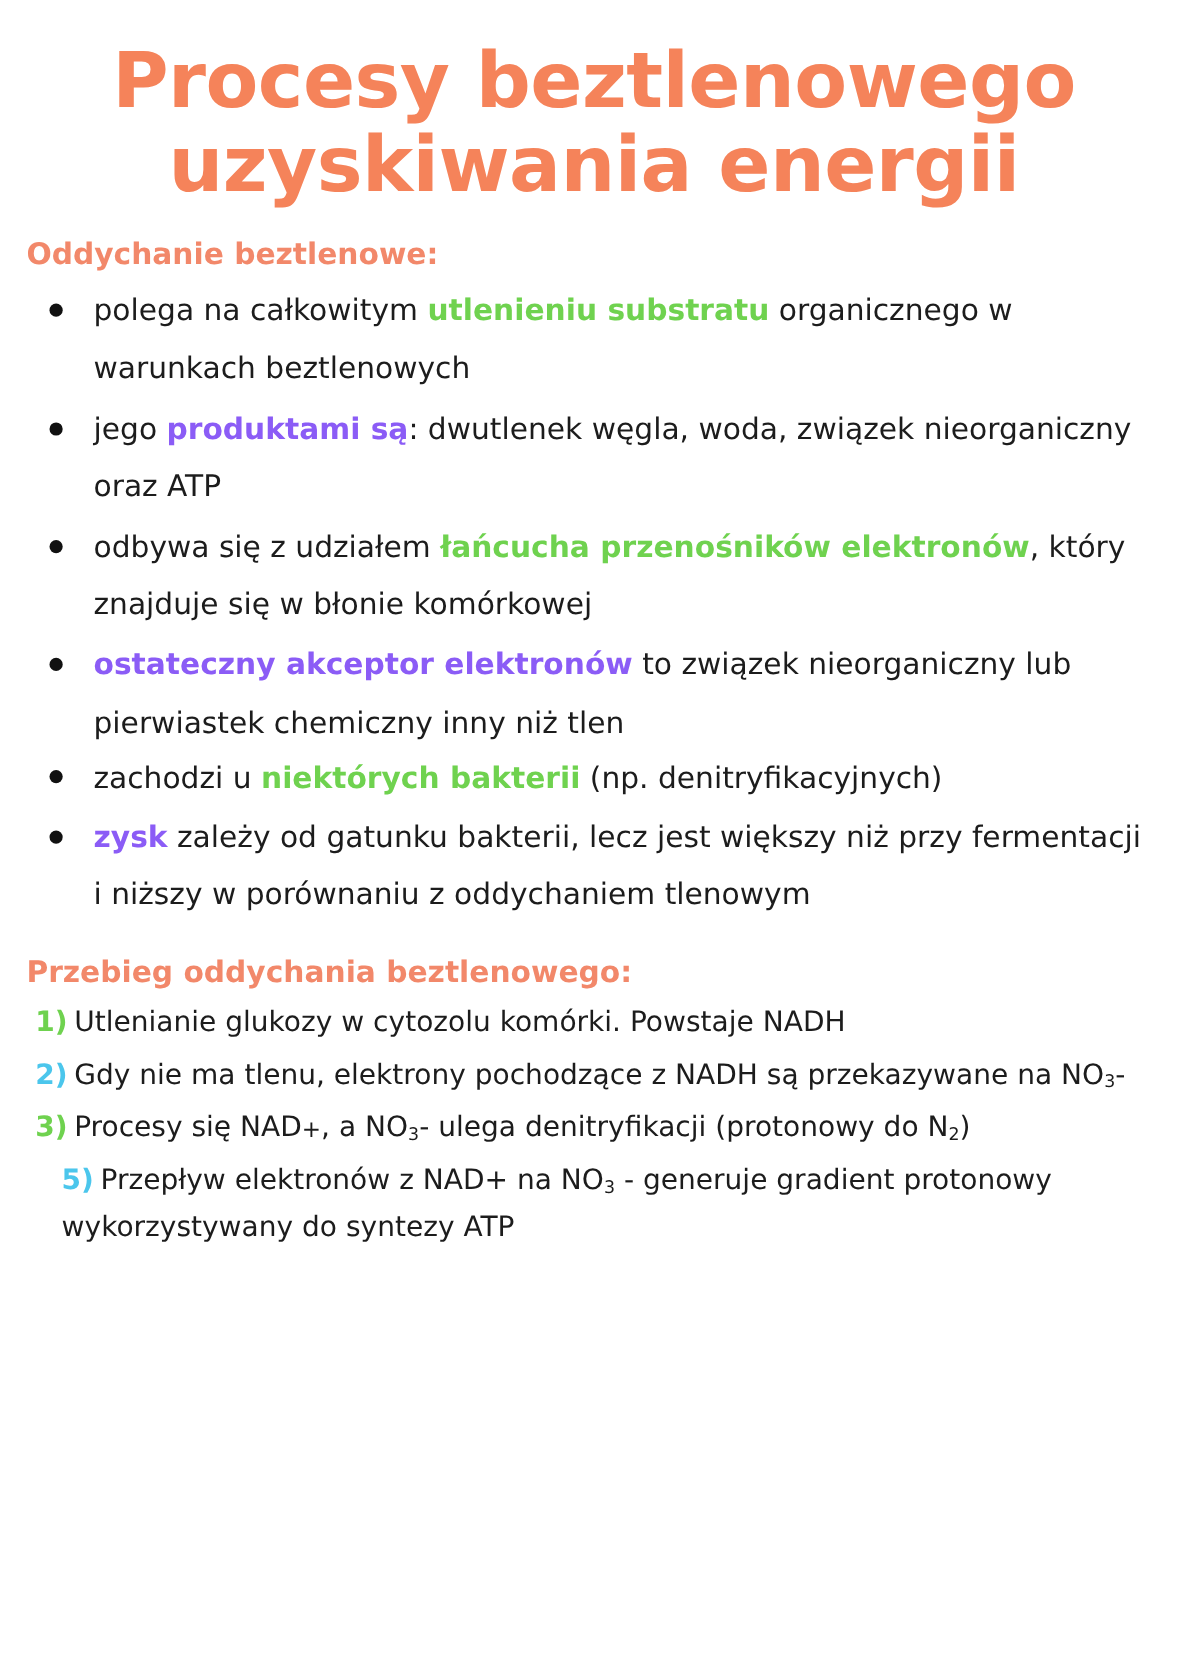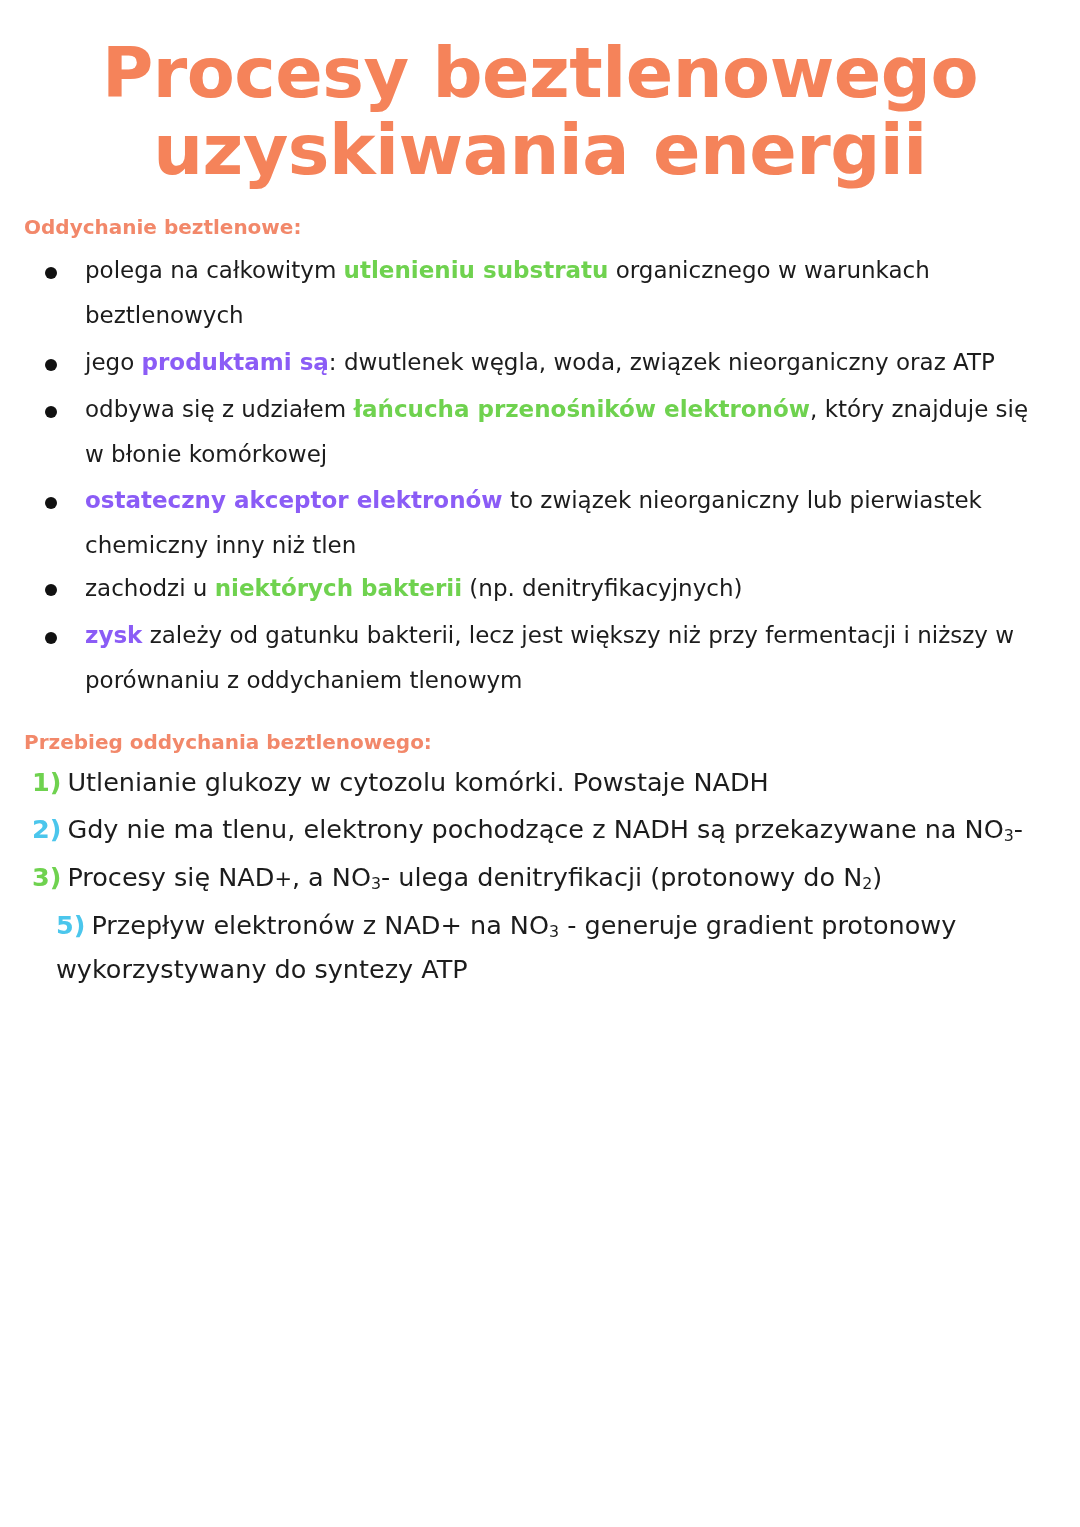--- a/index.html
+++ b/index.html
@@ -40,41 +40,41 @@
     letter-spacing: -0.5px;
     color: #F5835A;
     white-space: nowrap;
   }
   .title-line.second {
     margin-top: -2px;
   }
 
   
   .section-heading {
-    font-size: 20px;
+    font-size: 27px;
     font-weight: 700;
     color: #F2886A;
     margin: 0;
     padding: 0 0 0 24px;
     line-height: 1.3;
   }
   .heading-one { margin-top: 24px; }
   .heading-two { margin-top: 26px; }
 
   
   .bullets {
     list-style: none;
     margin: 8px 0 0 0;
     padding: 0;
   }
   .bullets li {
     position: relative;
     padding-left: 85px;
     padding-right: 38px;
-    font-size: 23px;
+    font-size: 27px;
     line-height: 1.95;
     font-weight: 400;
     color: #1c1c1c;
     margin: 0 0 2px 0;
   }
   .bullets li .dot {
     position: absolute;
     left: 45px;
     top: 19px;
     width: 12px;

